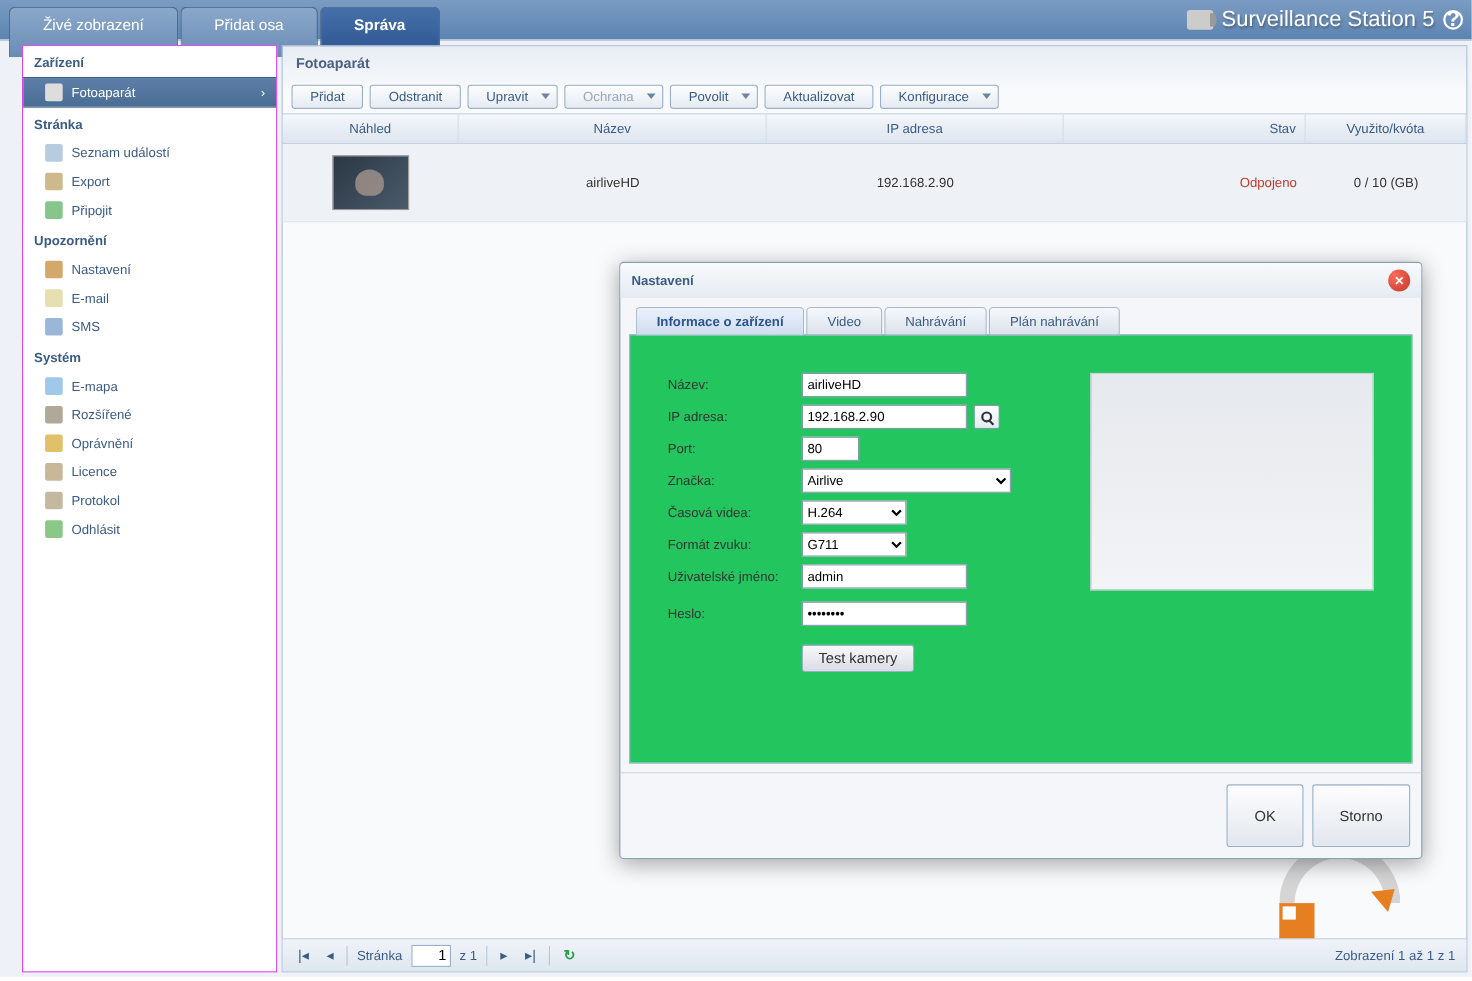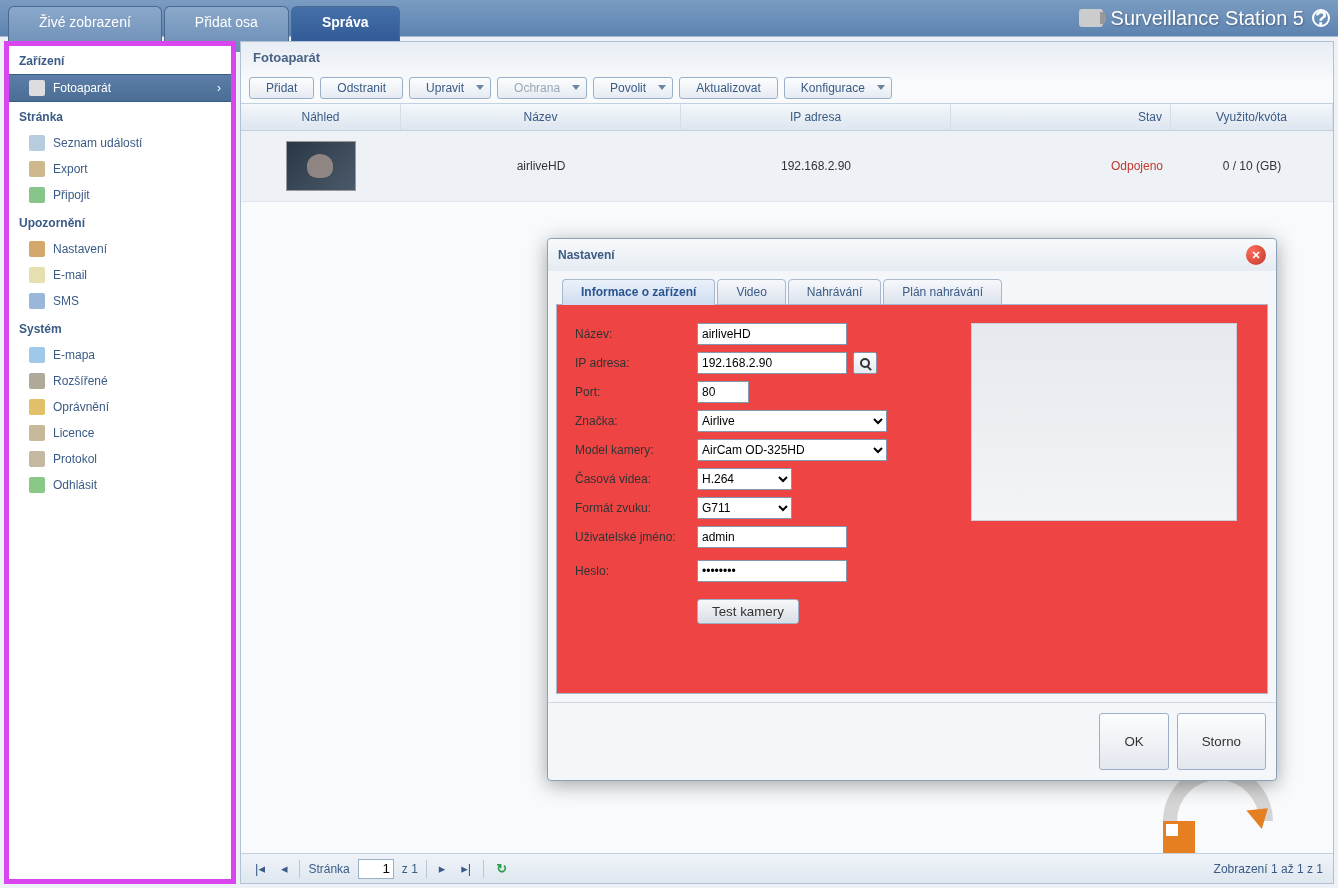--- a/index.html
+++ b/index.html
@@ -7,21 +7,21 @@
 .top-banner { height: 36px; background: linear-gradient(to bottom, #7b9cc2, #5c83b0); display: flex; align-items: center; padding: 0 8px; }
 .main-tabs { display: flex; gap: 2px; height: 30px; margin-top: 6px; }
 .main-tab { padding: 0 30px; height: 46px; line-height: 30px; color: #fff; font-size: 14px; cursor: pointer; background: linear-gradient(to bottom, #8aa8ca, #6b8cb5); border-radius: 6px 6px 0 0; border: 1px solid #4b6a8f; border-bottom: none; text-align: center; }
 .main-tab.active { background: linear-gradient(to bottom, #4670a8, #2b5491); font-weight: bold; }
 .brand { margin-left: auto; display: flex; align-items: center; color: #fff; font-size: 20px; gap: 8px; }
 .brand-text { text-shadow: 1px 1px 2px rgba(0,0,0,0.3); }
 .camera-icon { width: 24px; height: 18px; background: #ccc; border-radius: 3px; position: relative; }
 .camera-icon::after { content:""; position:absolute; right:-3px; top:3px; width:6px; height:12px; background:#999; border-radius:0 50% 50% 0; }
 .help-icon { width: 18px; height: 18px; border: 2px solid #fff; border-radius: 50%; display: flex; align-items: center; justify-content: center; color: #fff; font-weight: bold; cursor: pointer; }
 .app-body { display: flex; height: 852px; background: #eef2f7; border-top: 1px solid #a4b8d0; }
-.sidebar { width: 232px; background: #fff; border: 5px solid #d946ef; margin: 4px 0 4px 4px; overflow: auto; }
+.sidebar { width: 232px; background: #fff; border: 1px solid #d946ef; margin: 4px 0 4px 20px; overflow: auto; }
 .side-sec-title { background: #fff; color: #3a5b85; font-weight: bold; padding: 8px 10px 6px; }
 .side-item { display: flex; align-items: center; gap: 8px; padding: 5px 10px 5px 20px; color: #3a5b85; cursor: pointer; }
 .side-item.active { background: linear-gradient(to bottom, #5c7ea8, #4a6d95); color: #fff; border-top:1px solid #3a5b85; border-bottom:1px solid #3a5b85; }
 .side-item.active .chev { margin-left:auto; }
 .side-icon { width:16px; height:16px; display:inline-block; background:#8aa8ca; border-radius:2px; flex-shrink:0; }
 .main-panel { flex:1; margin:4px; border:1px solid #b0c0d5; background: linear-gradient(to bottom, #e8edf4, #f8fafc 40px); position:relative; display:flex; flex-direction:column; }
 .panel-title { padding: 8px 12px; color: #4a6285; font-weight:bold; font-size:13px; }
 .toolbar { padding: 4px 8px; display:flex; gap:6px; }
 .tb-btn { background: linear-gradient(to bottom, #fdfdfe, #e5ebf2); border:1px solid #9ab0c8; border-radius:3px; padding: 3px 16px; color:#3a5b85; cursor:pointer; font-size:12px; position:relative; }
 .tb-btn.disabled { color:#9aa8b8; }
@@ -41,21 +41,21 @@
 .pg-right { margin-left:auto; }
 .refresh-icon { color:#2a9d4a; font-weight:bold; }
 .dialog-mask { position:absolute; left:0; top:0; right:0; bottom:0; }
 .dialog { position:absolute; left:306px; top:196px; width:730px; background:#f4f6fa; border:1px solid #8aa0b8; border-radius:4px; box-shadow: 0 4px 20px rgba(0,0,0,0.35); }
 .dlg-title { padding:6px 10px; color:#3a5b85; font-weight:bold; display:flex; align-items:center; background:linear-gradient(to bottom,#f8fafc,#e5ebf2); border-radius:4px 4px 0 0; }
 .dlg-close { margin-left:auto; width:20px; height:20px; border-radius:50%; background:radial-gradient(circle at 30% 30%, #ff6b5b, #c0392b); display:flex; align-items:center; justify-content:center; color:#fff; font-weight:bold; cursor:pointer; font-size:11px; }
 .dlg-body { padding:8px; }
 .dlg-tabs { display:flex; gap:0; margin-bottom:-1px; position:relative; z-index:2; padding-left:6px; }
 .dlg-tab { padding:5px 18px; border:1px solid #a8b8cc; background:linear-gradient(to bottom,#f6f8fb,#dbe2ec); color:#3a5b85; cursor:pointer; border-radius:4px 4px 0 0; margin-right:2px; position:relative; }
 .dlg-tab.active { background:linear-gradient(to bottom,#eaf1fb,#d0ddf0); color:#2a5490; font-weight:bold; border-bottom-color:#d0ddf0; }
-.dlg-content { border:1px solid #a8b8cc; background:#ef4444; padding:18px; min-height:390px; position:relative; display:flex; gap:36px; }
+.dlg-content { border:1px solid #a8b8cc; background:#22c55e; padding:34px; min-height:390px; position:relative; display:flex; gap:36px; }
 .form-col { width: 360px; }
 .form-row { display:flex; align-items:center; margin-bottom:7px; }
 .form-row label { width: 122px; color:#333; }
 .txt-input { height:22px; border:1px solid #8597ab; padding:0 4px; font-size:12px; background:#fff; }
 .txt-input.w150 { width:150px; }
 .txt-input.w60 { width:52px; }
 .sel { height:22px; border:1px solid #8597ab; font-size:12px; background:#fff; }
 .sel.w190 { width:190px; }
 .sel.w95 { width:95px; }
 .search-btn { width:24px; height:22px; border:1px solid #8597ab; background:linear-gradient(to bottom,#fdfdfe,#e5ebf2); margin-left:6px; display:flex; align-items:center; justify-content:center; cursor:pointer; border-radius:2px; }
@@ -228,24 +228,20 @@
                 </div>
               <div class="form-row">
                   <label>Port:</label>
                   <input class="txt-input w60" value="80" style="">
                 </div>
               <div class="form-row">
                   <label>Značka:</label>
                   <select class="sel w190"><option>Airlive</option></select>
                 </div>
               <div class="form-row">
-                  <label>Model kamery:</label>
-                  <select class="sel w190"><option>AirCam OD-325HD</option></select>
-                </div>
-              <div class="form-row">
                   <label>Časová videa:</label>
                   <select class="sel w95"><option>H.264</option></select>
                 </div>
               <div class="form-row">
                   <label>Formát zvuku:</label>
                   <select class="sel w95"><option>G711</option></select>
                 </div>
               <div class="form-row">
                   <label style="line-height:14px;">Uživatelské jméno:</label>
                   <input class="txt-input w150" value="admin" style="">

